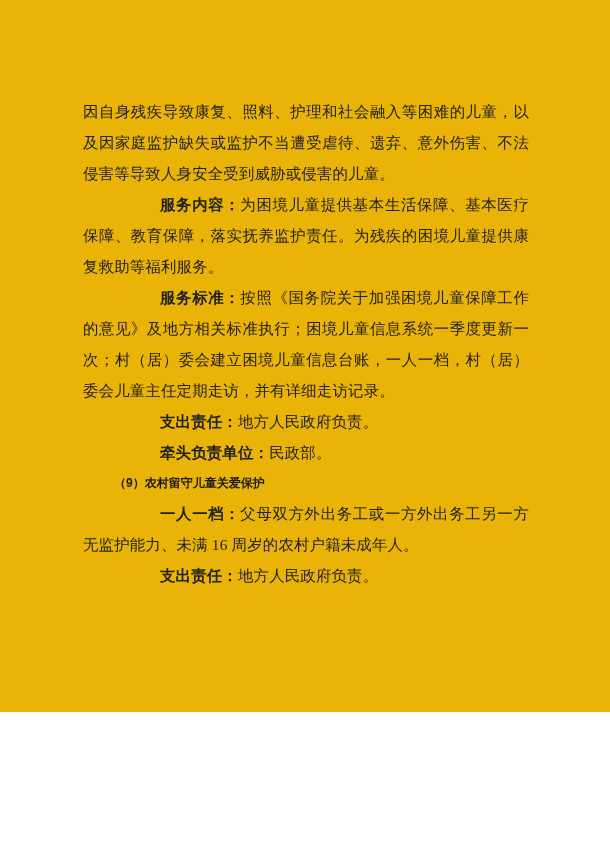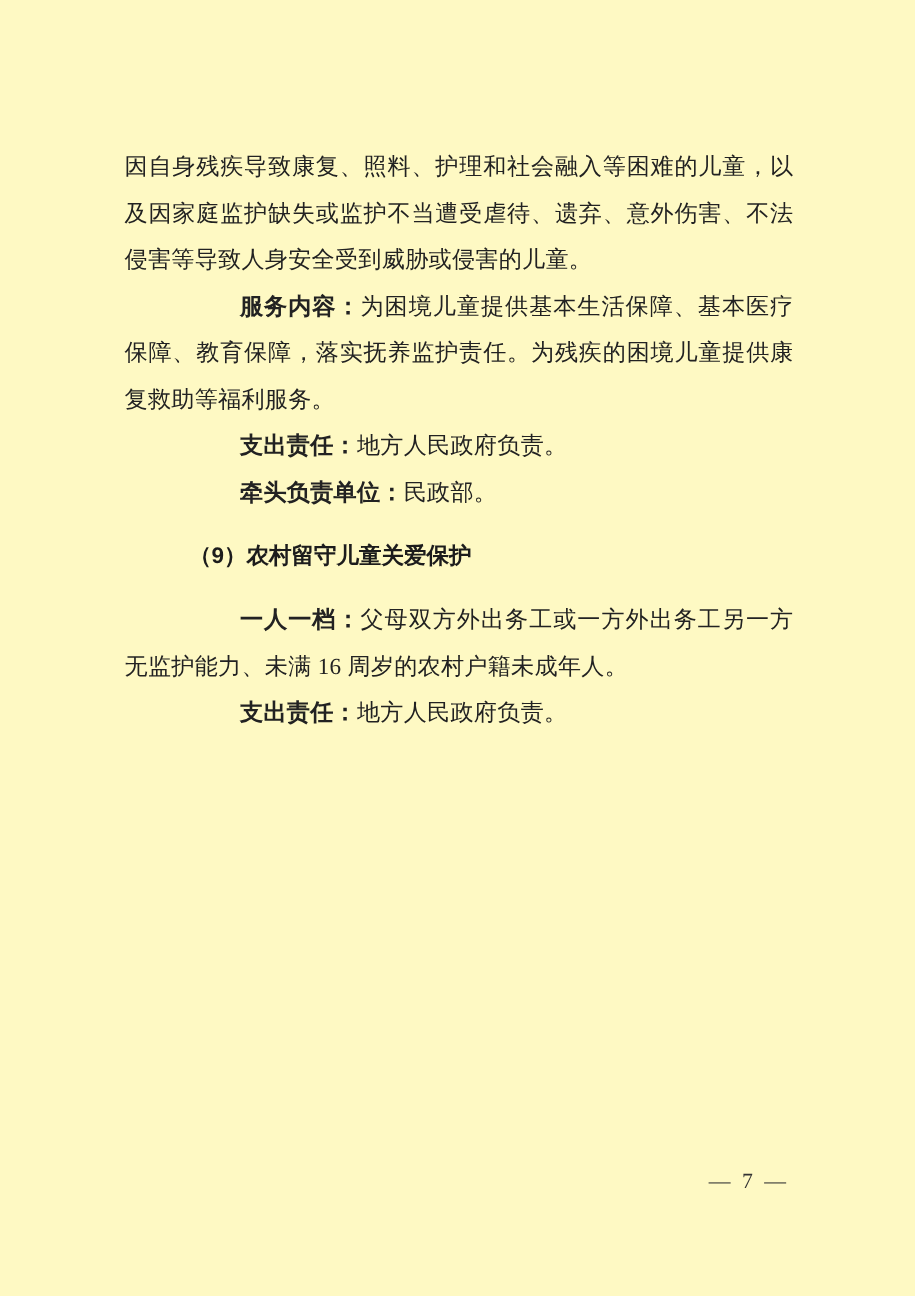--- a/index.html
+++ b/index.html
@@ -3,22 +3,22 @@
 <meta charset="utf-8">
 <style>
   html, body {
     margin: 0;
     padding: 0;
     background: #ffffff;
   }
   .page {
     position: relative;
     width: 610px;
-    height: 864px;
-    background: #fef9c3;
+    height: 712px;
+    background: #eab308;
     font-family: "Liberation Serif", serif;
     color: #222222;
     overflow: hidden;
   }
   .content {
     position: absolute;
     left: 83px;
     top: 96px;
     width: 446px;
   }
@@ -31,24 +31,24 @@
     letter-spacing: 0.2px;
   }
   p.indent {
     text-indent: 31px;
   }
   .label {
     font-weight: bold;
     margin-left: 46px;
   }
   h3.heading {
-    margin: 12px;
+    margin: 0;
     font-family: "Liberation Sans", sans-serif;
     font-weight: bold;
-    font-size: 15px;
+    font-size: 12px;
     line-height: 30px;
     text-indent: 31px;
     color: #1c1c1c;
   }
   .page-number {
     position: absolute;
     top: 780px;
     right: 84px;
     font-size: 14.5px;
     letter-spacing: 2px;
@@ -58,20 +58,21 @@
 </head>
 <body>
 
 <div class="page">
   <div class="content">
 
     <p class="para"><span>因自身残疾导致康复、照料、护理和社会融入等困难的儿童，以及因家庭监护缺失或监护不当遭受虐待、遗弃、意外伤害、不法侵害等导致人身安全受到威胁或侵害的儿童。</span></p>
 
     <p class="para indent"><span class="label">服务内容：</span><span>为困境儿童提供基本生活保障、基本医疗保障、教育保障，落实抚养监护责任。为残疾的困境儿童提供康复救助等福利服务。</span></p>
 
+    <p class="para indent"><span class="label">服务标准：</span><span>按照《国务院关于加强困境儿童保障工作的意见》及地方相关标准执行；困境儿童信息系统一季度更新一次；村（居）委会建立困境儿童信息台账，一人一档，村（居）委会儿童主任定期走访，并有详细走访记录。</span></p>
 
     <p class="para indent"><span class="label">支出责任：</span><span>地方人民政府负责。</span></p>
 
     <p class="para indent"><span class="label">牵头负责单位：</span><span>民政部。</span></p>
 
     <h3 class="heading">（9）农村留守儿童关爱保护</h3>
 
     <p class="para indent"><span class="label">一人一档：</span><span>父母双方外出务工或一方外出务工另一方无监护能力、未满 16 周岁的农村户籍未成年人。</span></p>
 
 

